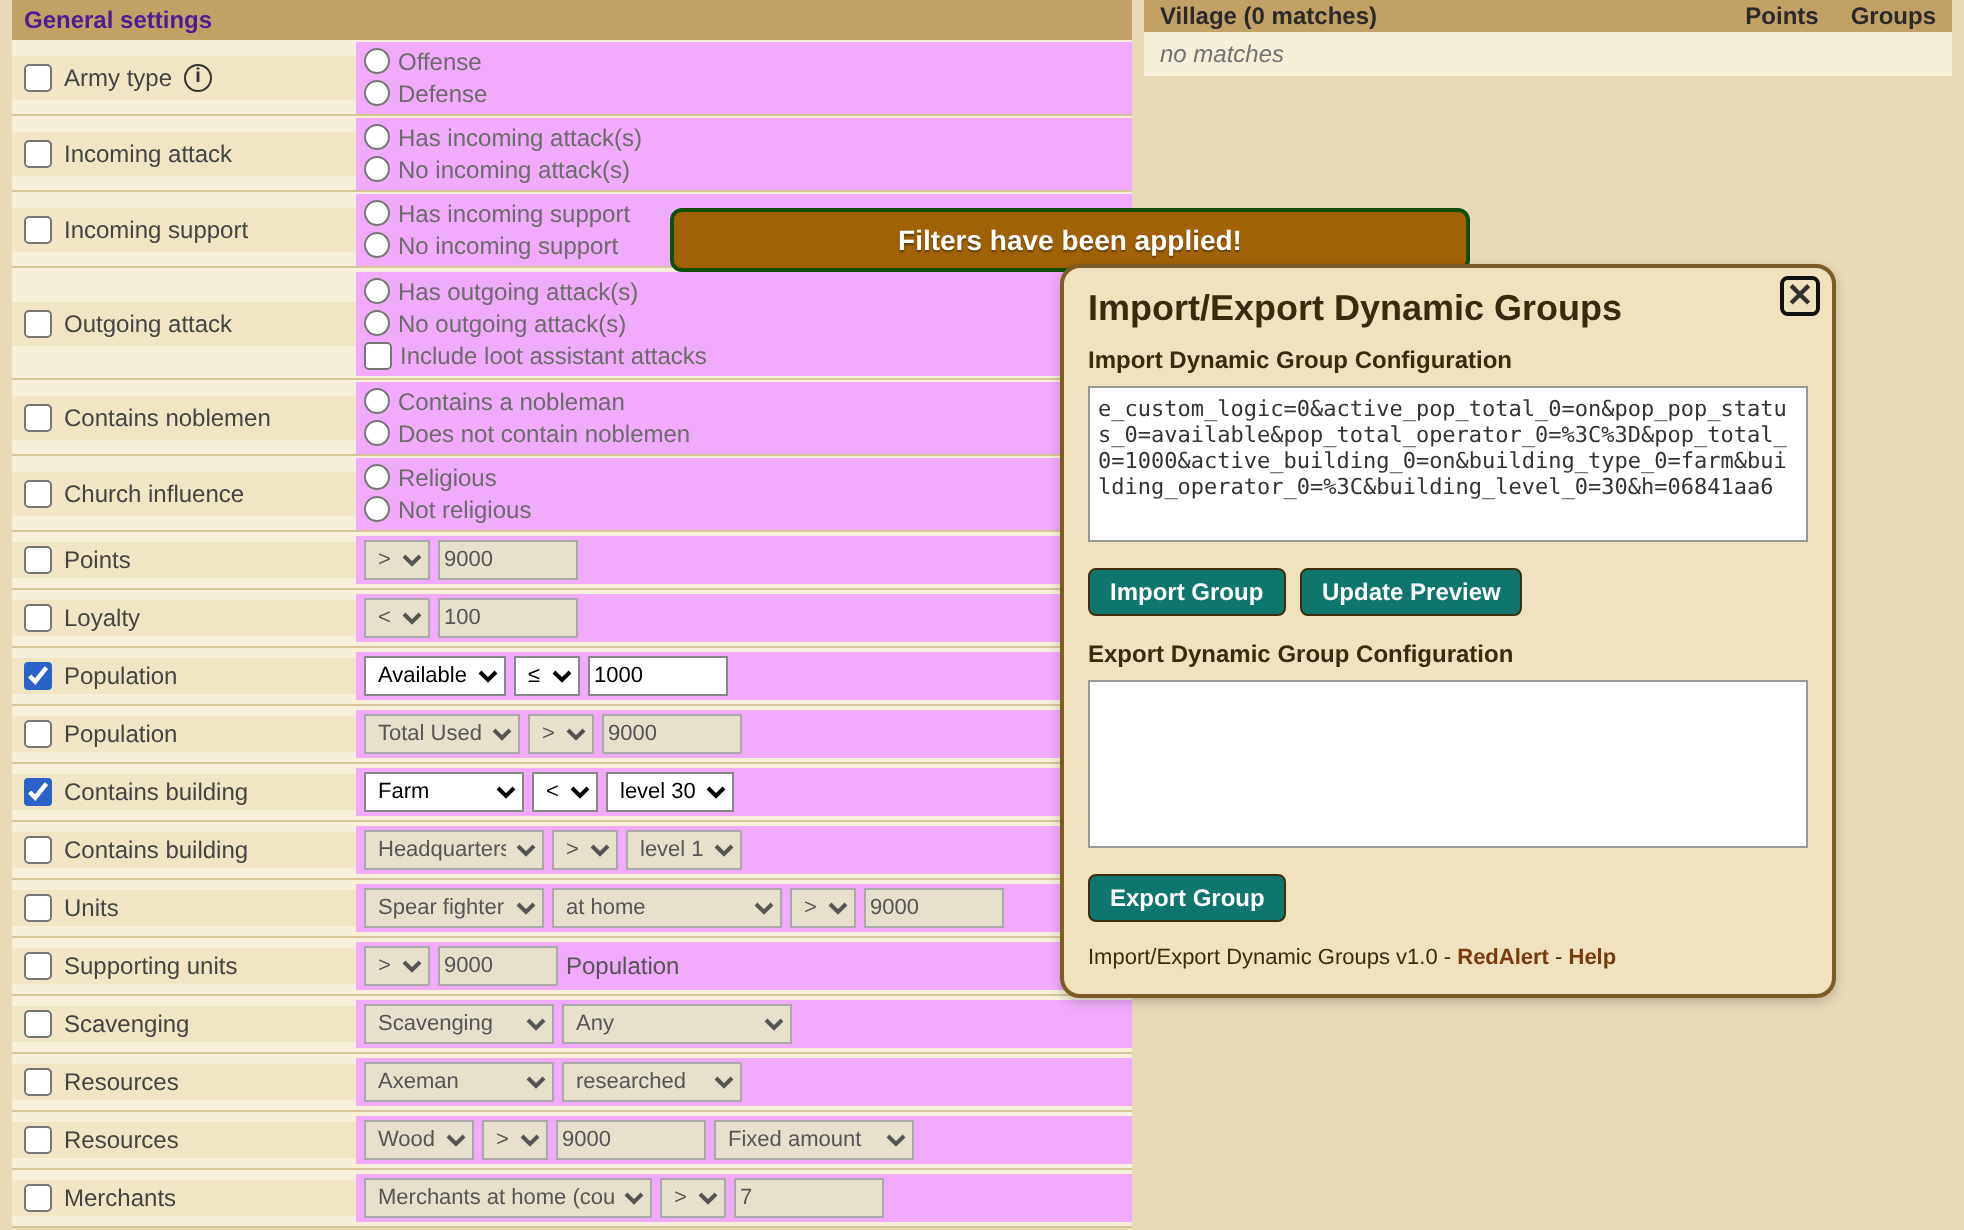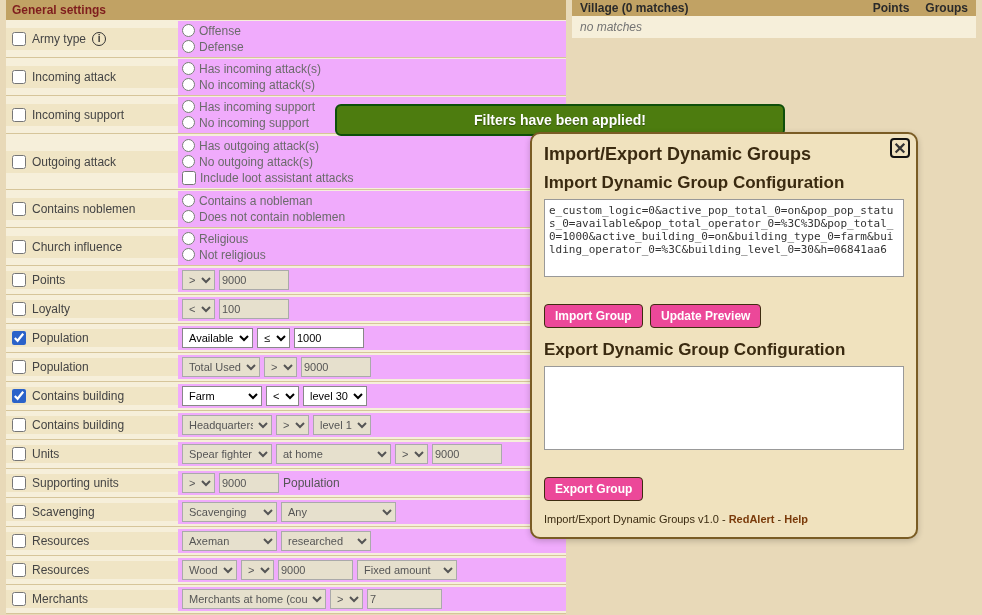--- a/index.html
+++ b/index.html
@@ -1,44 +1,44 @@
 <!DOCTYPE html>
 <html><head>
 <meta charset="utf-8">
 <style>
 * { box-sizing: border-box; margin: 0; padding: 0; }
 body { font-family: Verdana, Arial, sans-serif; font-size: 12px; background: #e8d9b8; color: #333; width: 982px; height: 615px; position: relative; overflow: hidden; }
 .container { display: flex; padding: 0 6px; }
 .left-panel { width: 560px; }
 .right-panel { flex: 1; margin-left: 6px; }
-.header-bar { background: #c1a264; font-weight: bold; padding: 3px 6px; font-size: 12px; color: #7f1d1d; }
+.header-bar { background: #c1a264; font-weight: bold; padding: 3px 6px; font-size: 12px; color: #4c1d95; }
 .row { display: flex; align-items: center; border-bottom: 1px solid #d6c59a; min-height: 38px; background: #f6efda; }
 .row.slim { min-height: 24px; padding: 2px 0; }
 .row .cell-label { width: 172px; padding: 4px 4px 4px 6px; display: flex; align-items: center; gap: 6px; background: #f0e5c5; color: #444; }
 .row .cell-input { flex: 1; padding: 3px 4px; display: flex; align-items: center; gap: 4px; flex-wrap: wrap; background: #f0abfc; }
 .row.slim .cell-label, .row.slim .cell-input { padding-top: 2px; padding-bottom: 2px; }
 input[type=checkbox] { width: 14px; height: 14px; accent-color: #2a62c9; }
 input[type=radio] { width: 13px; height: 13px; }
 .radio-group { display: flex; flex-direction: column; gap: 2px; }
 .radio-line { display: flex; align-items: center; gap: 4px; color: #6b6b6b; font-size: 12px; }
 .cb-line { display: flex; align-items: center; gap: 4px; color: #6b6b6b; font-size: 12px; }
 select, input[type=text] { font-family: Verdana, Arial, sans-serif; font-size: 11px; padding: 1px 2px; border: 1px solid #888; background: #fff; height: 20px; }
 select.dim, input.dim { background: #e6e0cd; color: #555; border-color: #aaa; }
 .info-icon { display: inline-flex; width: 14px; height: 14px; border-radius: 50%; border: 1px solid #333; align-items: center; justify-content: center; font-weight: bold; font-size: 10px; color: #333; }
 .village-header { display: flex; align-items: center; background: #c1a264; font-weight: bold; }
 .village-header .vh-cell { padding: 1px 8px; color: #2a2a2a; font-size: 12px; }
 .no-matches { background: #f6efda; padding: 4px 8px; font-style: italic; color: #737373; }
-.toast { position: absolute; top: 104px; left: 335px; width: 450px; background: #4d7c0f; color: #fff; font-weight: bold; text-align: center; padding: 6px 0; border: 2px solid #0e4f0a; border-radius: 6px; font-size: 14px; text-shadow: 0 1px 1px rgba(0,0,0,.4); }
+.toast { position: absolute; top: 104px; left: 335px; width: 400px; background: #a16207; color: #fff; font-weight: bold; text-align: center; padding: 6px 0; border: 2px solid #0e4f0a; border-radius: 6px; font-size: 14px; text-shadow: 0 1px 1px rgba(0,0,0,.4); }
 .modal { position: absolute; top: 132px; left: 530px; width: 388px; background: #f0e2be; border: 2px solid #7a5c24; border-radius: 10px; padding: 10px 12px 12px 12px; box-shadow: 0 2px 6px rgba(0,0,0,.2); }
 .modal h2 { font-size: 18px; color: #3a2a10; margin-bottom: 8px; }
 .modal-close { position: absolute; top: 4px; right: 6px; width: 20px; height: 20px; border: 2px solid #111; border-radius: 4px; display: flex; align-items: center; justify-content: center; font-weight: bold; font-family: Arial; font-size: 16px; cursor: pointer; background: #f0e2be; }
-.modal h3 { font-size: 17px; font-weight: bold; color: #3a2a10; margin: 6px 0; }
+.modal h3 { font-size: 12px; font-weight: bold; color: #3a2a10; margin: 6px 0; }
 .modal textarea { width: 100%; height: 78px; font-family: monospace; font-size: 11px; padding: 4px; border: 1px solid #999; resize: none; background: #fff; color: #333; }
 .modal textarea.export { height: 84px; }
-.btn { display: inline-block; background: #ec4899; color: #fff; font-weight: bold; font-size: 12px; padding: 4px 10px; border: 1px solid #3e2d10; border-radius: 4px; cursor: pointer; margin-right: 4px; margin-top: 24px; }
+.btn { display: inline-block; background: #0f766e; color: #fff; font-weight: bold; font-size: 12px; padding: 4px 10px; border: 1px solid #3e2d10; border-radius: 4px; cursor: pointer; margin-right: 4px; margin-top: 10px; }
 .modal-footer { font-size: 11px; color: #3a2a10; margin-top: 12px; }
 .modal-footer a { color: #7a3a0a; text-decoration: none; font-weight: bold; }
 .static-text { color: #555; font-size: 12px; }
 </style>
 </head>
 <body>
 
 <div class="container">
   <div class="left-panel">
     <div class="header-bar">General settings</div>

